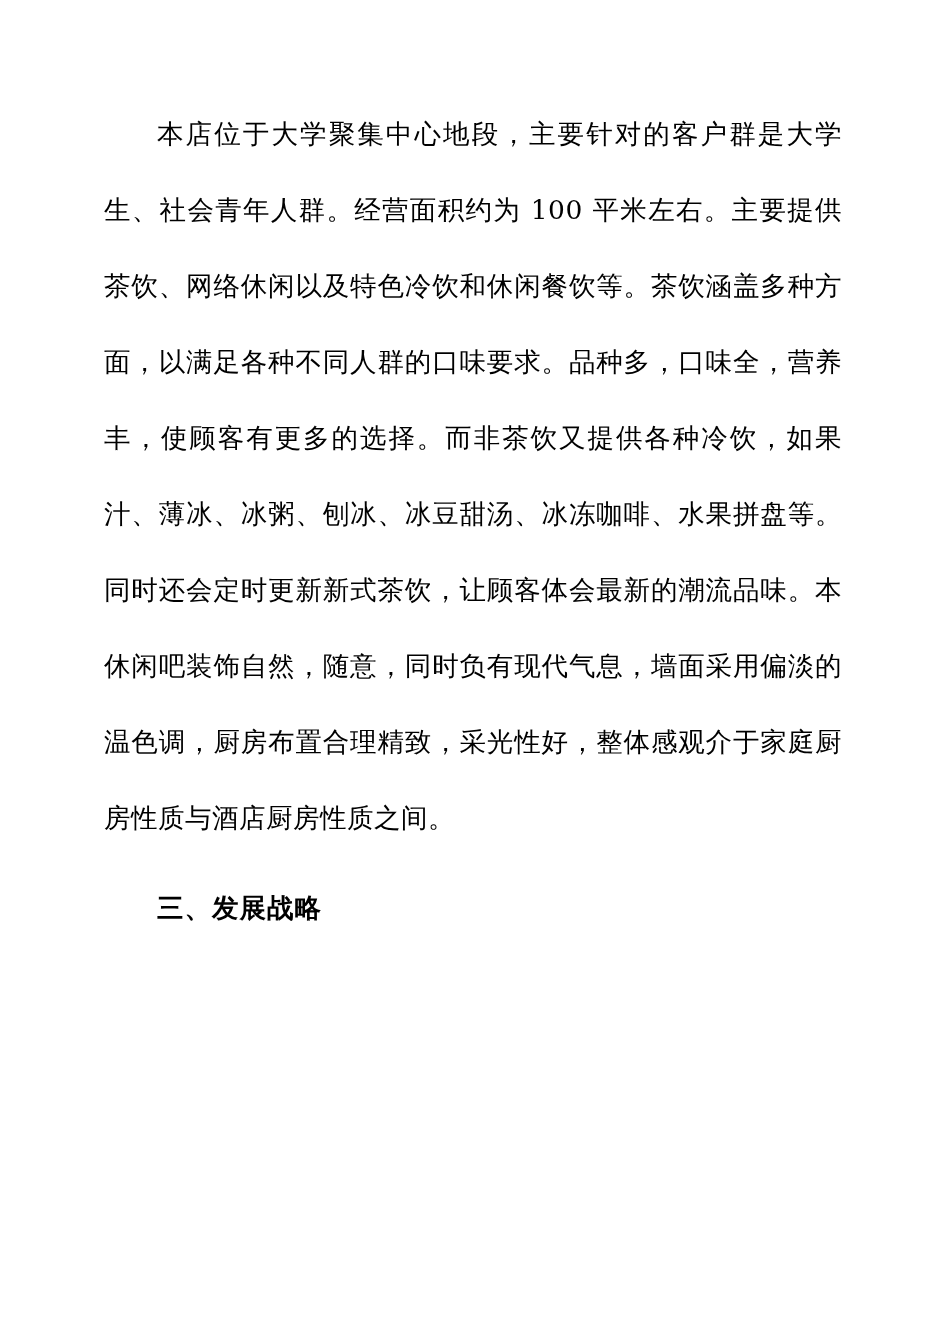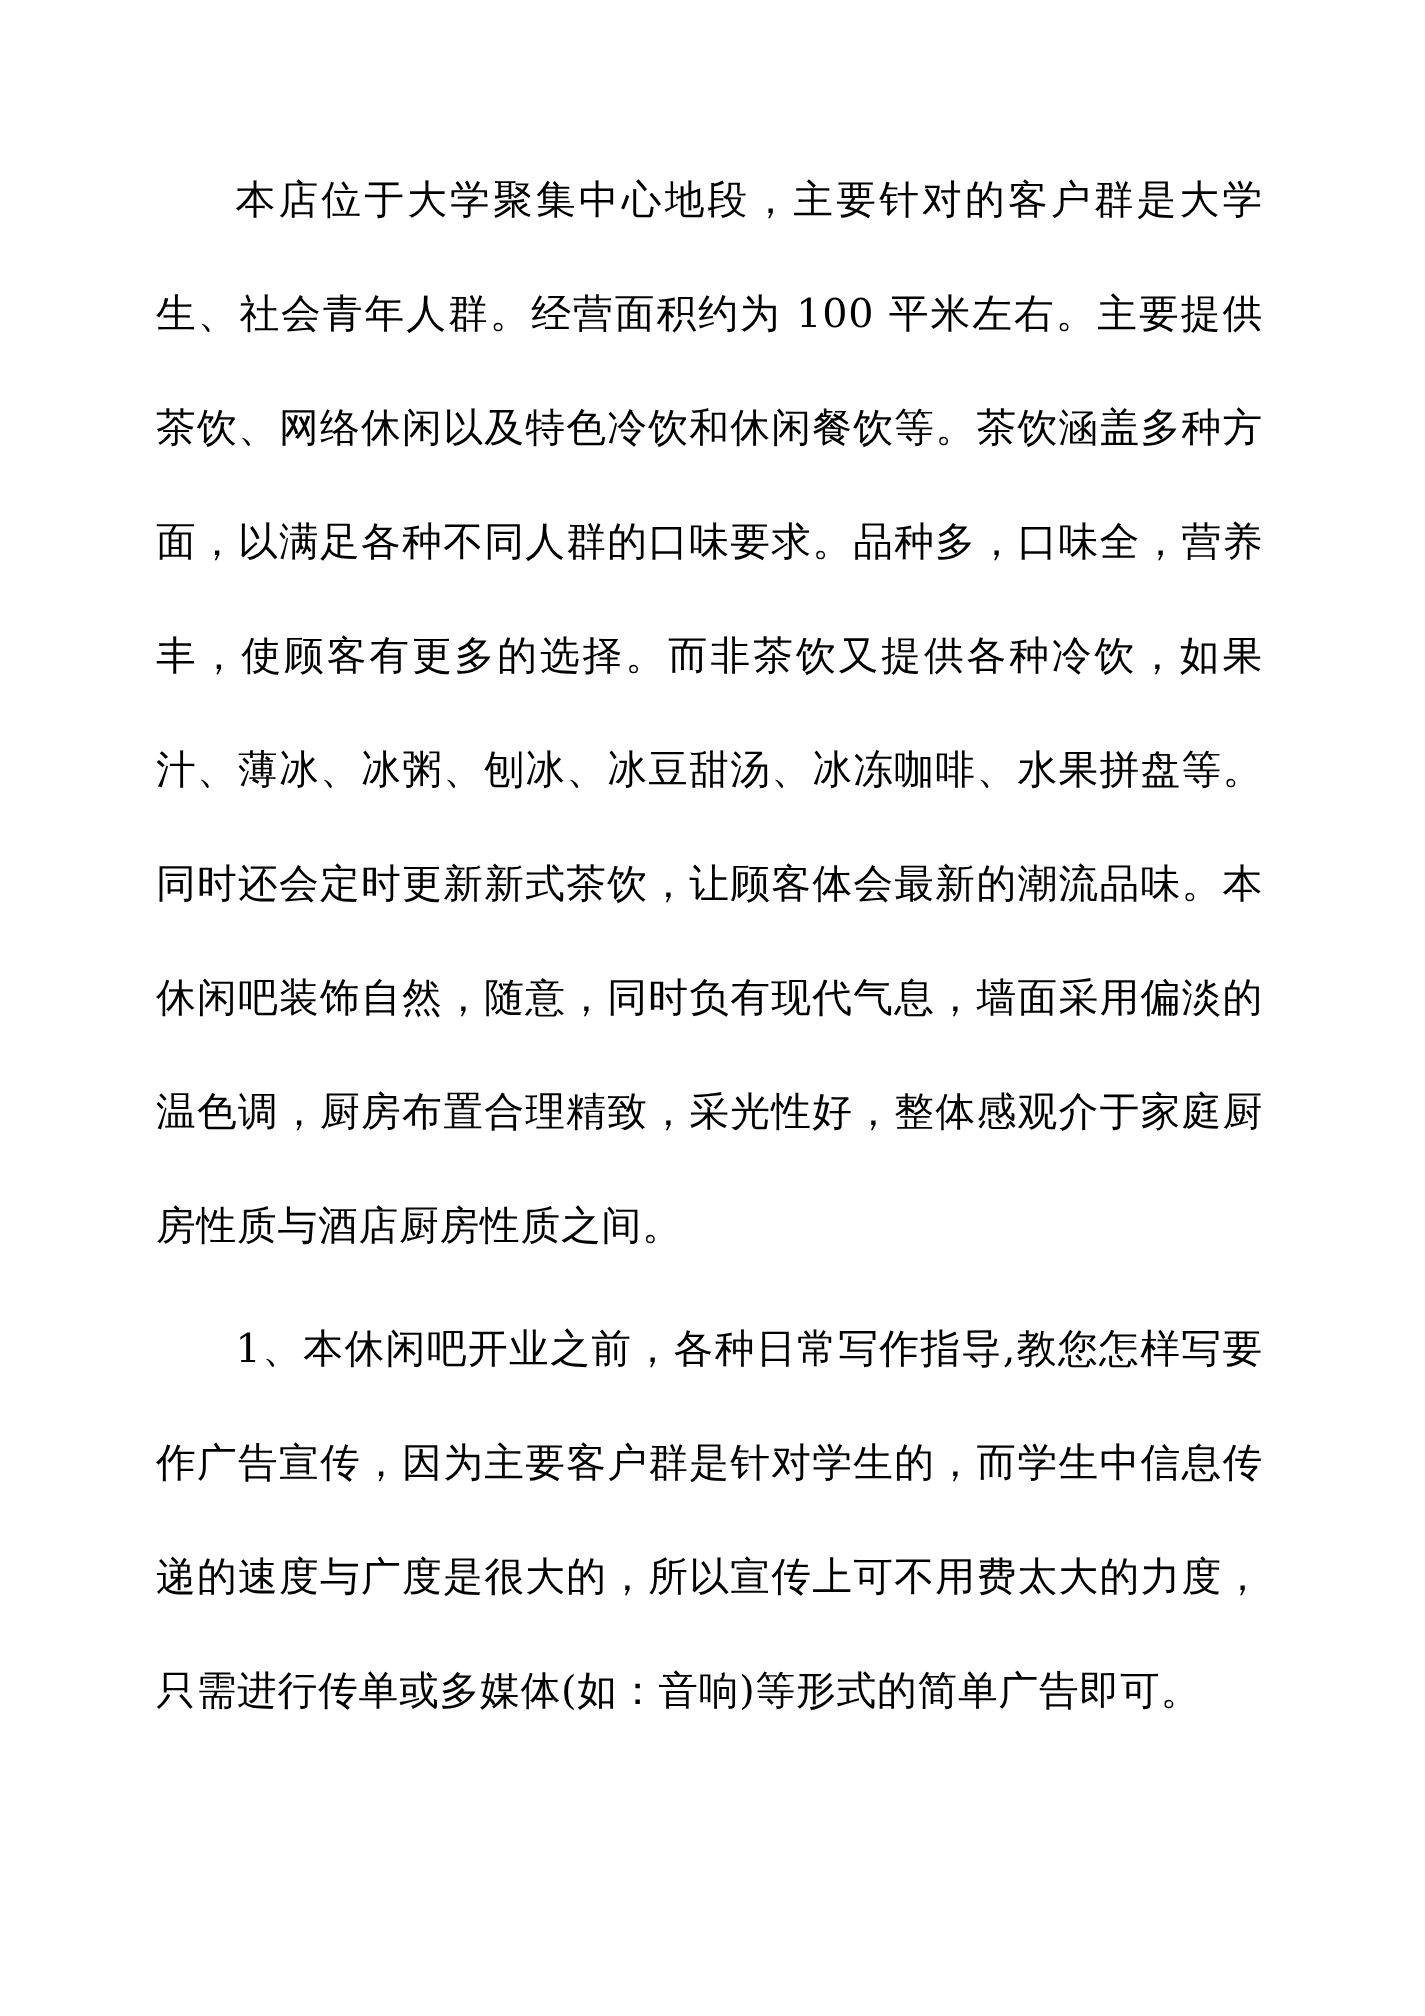--- a/index.html
+++ b/index.html
@@ -47,15 +47,15 @@
   p.para.tight {
     margin-top: 6px;
   }
 </style>
 </head>
 <body>
 
 <div class="page">
   <div class="doc-body">
     <p class="para">本店位于大学聚集中心地段，主要针对的客户群是大学生、社会青年人群。经营面积约为 100 平米左右。主要提供茶饮、网络休闲以及特色冷饮和休闲餐饮等。茶饮涵盖多种方面，以满足各种不同人群的口味要求。品种多，口味全，营养丰，使顾客有更多的选择。而非茶饮又提供各种冷饮，如果汁、薄冰、冰粥、刨冰、冰豆甜汤、冰冻咖啡、水果拼盘等。同时还会定时更新新式茶饮，让顾客体会最新的潮流品味。本休闲吧装饰自然，随意，同时负有现代气息，墙面采用偏淡的温色调，厨房布置合理精致，采光性好，整体感观介于家庭厨房性质与酒店厨房性质之间。</p>
-    <p class="para tight">1、本休闲吧开业之前，各种日常写作指导,教您怎样写要作广告宣传，因为主要客户群是针对学生的，而学生中信息传递的速度与广度是很大的，所以宣传上可不用费太大的力度，只需进行传单或多媒体(如：音响)等形式的简单广告即可。</p>
+    <p class="heading">三、发展战略</p>
   </div>
 </div>
 
 </body></html>

